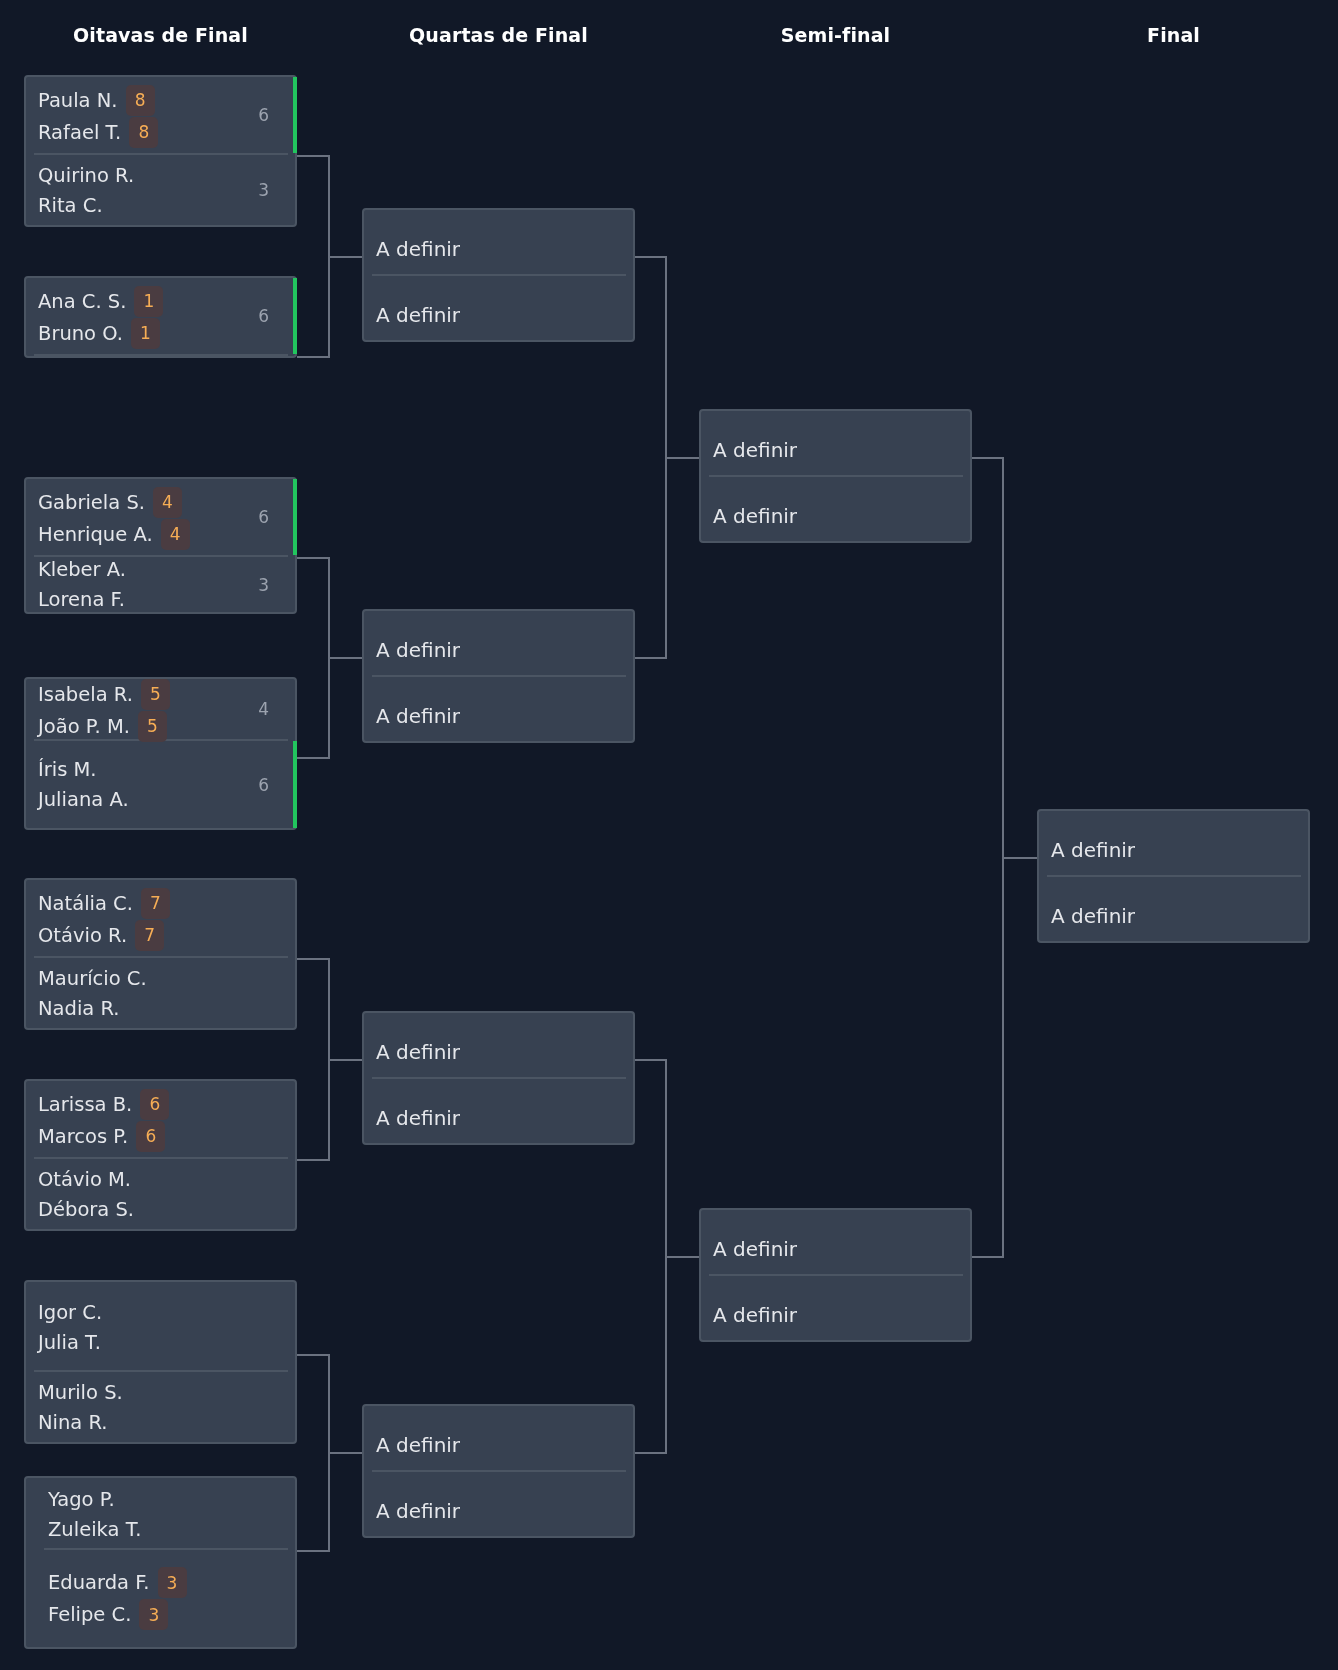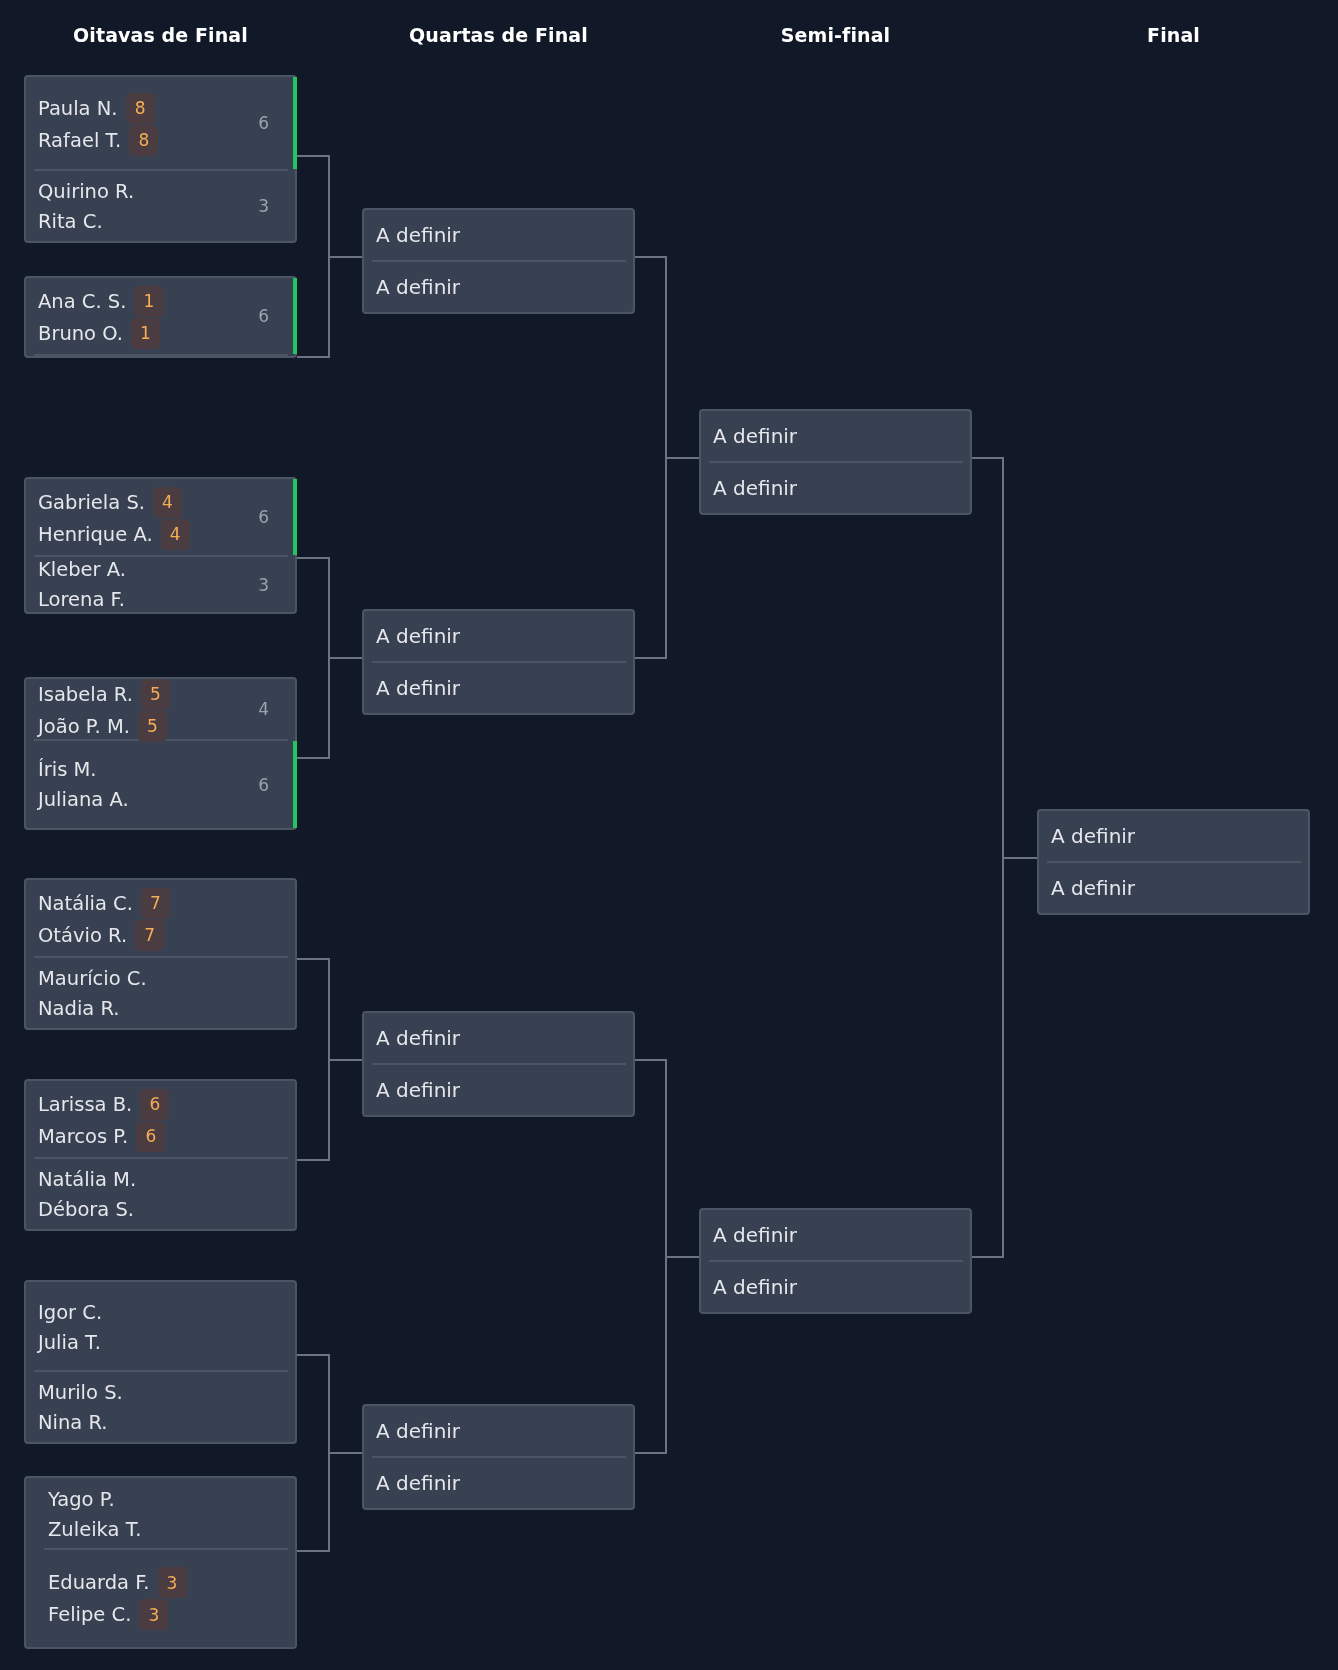--- a/index.html
+++ b/index.html
@@ -29,34 +29,34 @@
     width:29px; height:31px; margin-left:8px; background:#4a3c41; color:#f6ad55;
     font-size:17px; border-radius:5px; box-sizing:border-box;
   }
   .pline.seeded + .pline.seeded .seed { margin-top:0; }
   .score {
     position:absolute; right:26px; top:50%; transform:translateY(-50%);
     font-size:17px; color:#9ca3af;
   }
   .win-bar { position:absolute; right:-2px; top:0; bottom:0; width:4px; background:#22c55e; }
   .divider { height:2px; background:#4b5563; margin:0 7px 0 8px; }
-  .tbd-row { height:50px; display:flex; align-items:center; padding-left:12px; font-size:20px; color:#e5e7eb; box-sizing:border-box; }
+  .tbd-row { height:50px; display:flex; align-items:center; padding-left:12px; font-size:20px; color:#e5e7eb; box-sizing:border-box;margin-top:14px; }
   .conn { position:absolute; background:#6b7280; }
 </style>
 </head>
 <body>
 
 <div class="round-title" style="left:24px">Oitavas de Final</div>
 <div class="round-title" style="left:362px">Quartas de Final</div>
 <div class="round-title" style="left:699px">Semi-final</div>
 <div class="round-title" style="left:1037px">Final</div>
 
 <div id="bracket">
     <div class="match" style="left: 24px; top: 75px;">
-      <div class="team top" style="height: 92px; padding-top: 2px;">
+      <div class="team top" style="height: 76px; padding-top: 2px;">
         <div class="names">
           <div class="pline seeded">
             <span class="pname">Paula N.</span>
             <span class="seed">8</span>
           </div>
           <div class="pline seeded">
             <span class="pname">Rafael T.</span>
             <span class="seed">8</span>
           </div>
         </div>
@@ -184,21 +184,21 @@
           <div class="pline seeded">
             <span class="pname">Marcos P.</span>
             <span class="seed">6</span>
           </div>
         </div>
       </div>
       <div class="divider"></div>
       <div class="team bottom" style="height: 70px;">
         <div class="names">
           <div class="pline">
-            <span class="pname">Natália M.</span>
+            <span class="pname">Otávio M.</span>
           </div>
           <div class="pline">
             <span class="pname">Débora S.</span>
           </div>
         </div>
       </div>
     </div>
     <div class="match" style="left: 24px; top: 1280px;">
       <div class="team top" style="height: 88px; padding-top: 2px;">
         <div class="names">

